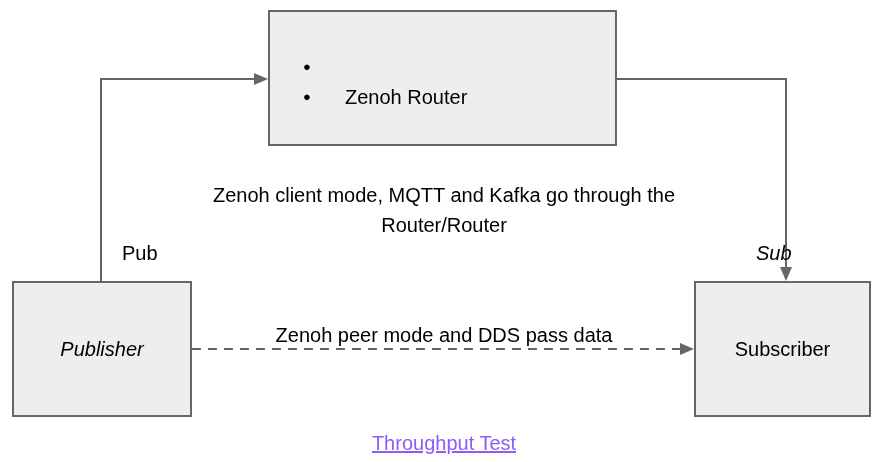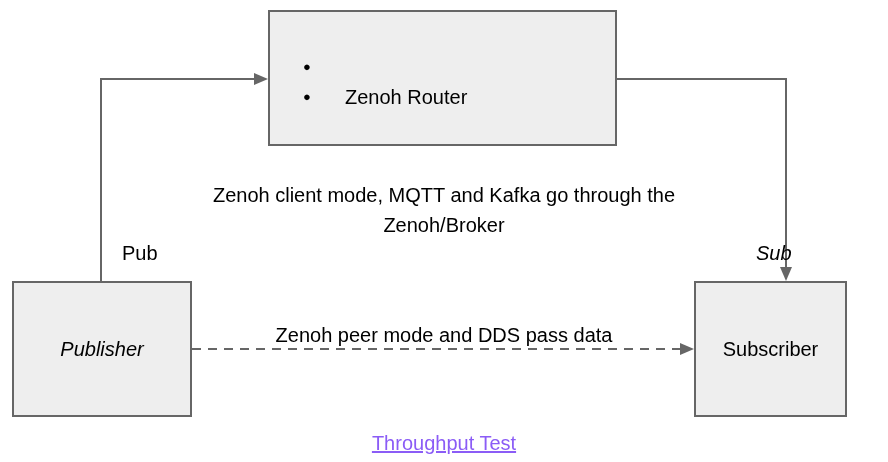--- a/index.html
+++ b/index.html
@@ -56,21 +56,21 @@
     display: flex;
     align-items: center;
     justify-content: center;
   }
   .node-publisher {
     left: 12px; top: 281px;
     width: 180px; height: 136px; font-style: italic;
   }
   .node-subscriber {
     left: 694px; top: 281px;
-    width: 153px; height: 136px;
+    width: 177px; height: 136px;
   }
   .port-label {
     position: absolute;
     font-size: 20px;
     line-height: 24px;
     color: #000000;
     white-space: nowrap;
   }
   .port-label-pub { left: 122px; top: 241px; }
   .port-label-sub { left: 756px; top: 241px; font-style: italic; }
@@ -121,21 +121,21 @@
       </div>
       <div class="broker-list-item">
         <span class="bullet">●</span>
         <span>Zenoh Router</span>
       </div>
     </div>
   </div>
 
   <div class="caption caption-client-mode">
     <span class="caption-line">Zenoh client mode, MQTT and Kafka go through the</span>
-    <span class="caption-line">Zenoh/Broker</span>
+    <span class="caption-line">Router/Router</span>
   </div>
 
   <span class="port-label port-label-pub">Pub</span>
   <span class="port-label port-label-sub">Sub</span>
 
   <div class="node node-endpoint node-publisher">
     <span>Publisher</span>
   </div>
 
   <div class="node node-endpoint node-subscriber">

